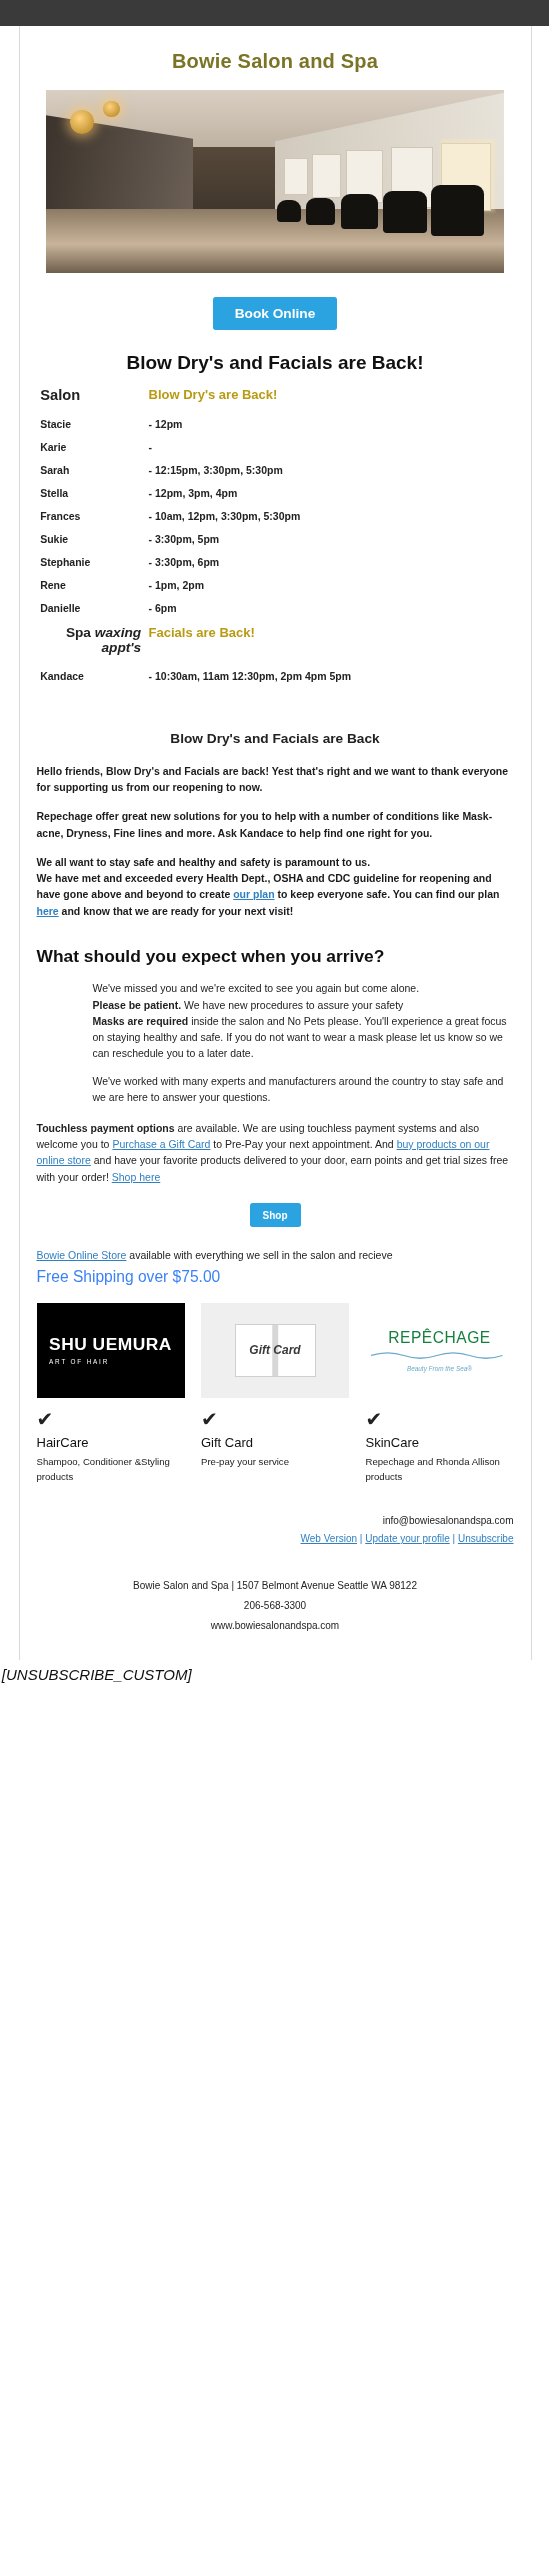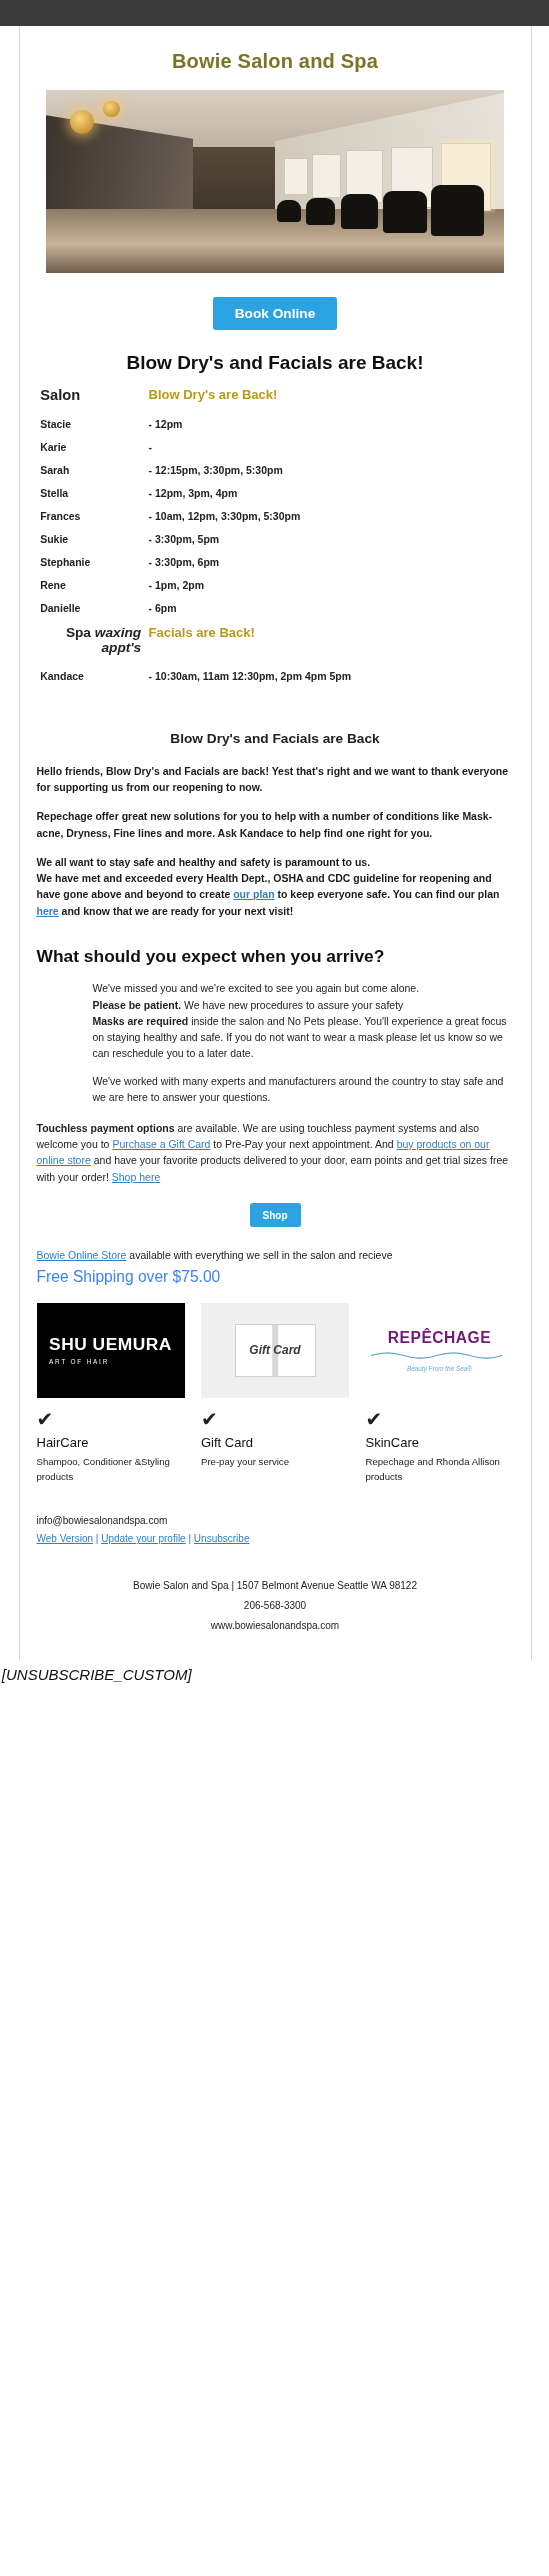--- a/index.html
+++ b/index.html
@@ -210,28 +210,28 @@
   .gift-box {
     width: 79px; height: 51px; background:#fff; border:0.9px solid #cfcfcf;
     position:relative; display:flex; align-items:center; justify-content:center;
   }
   .gift-box .ribbon-v {
     position:absolute; left:50%; top:0; width:5.5px; height:100%;
     background:#d7d7d7; transform:translateX(-50%);
   }
   .gift-box .gtext { position:relative; font-size:12px; font-style:italic; font-weight:bold; color:#3a3a3a; }
   .img-rep { background:#ffffff; text-align:center; }
-  .rep-name { font-size: 15.6px; font-weight: bold; color:#701a75; letter-spacing:0.5px; }
+  .rep-name { font-size: 15.6px; font-weight: normal; color:#15803d; letter-spacing:0.5px; }
   .rep-sub { font-size: 6.4px; color:#6aa9cd; font-style:italic; margin-top:2.7px; }
   .rep-wave { margin-top:3.7px; height:9.2px; }
   .check { font-size: 20px; margin: 9.2px 0 1.8px 0; }
   .card-title { font-size: 13px; margin: 3.7px 0 5.5px 0; color:#111; }
   .card-desc { font-size: 9.6px; line-height:1.5; color:#222; }
   .footer {
-    width: 477px; margin: 31px auto 0 auto; text-align:left; font-size: 10px; color:#222;
+    width: 477px; margin: 31px auto 0 auto; text-align:right; font-size: 10px; color:#222;
   }
   .footer .email-line { margin-bottom: 7.3px; }
   .footer .links a { color:#2f7fc1; text-decoration:underline; }
   .footer .sep { color:#2f7fc1; }
   .addr {
     width: 477px; margin: 32px auto 0 auto; text-align:center; font-size: 10px; line-height:2;
   }
   .bottom-pad { height: 24px; }
   .unsub-tag {
     font-size: 15px; color:#111; padding: 5.5px 1.8px 9.2px 1.8px; font-style: italic;

